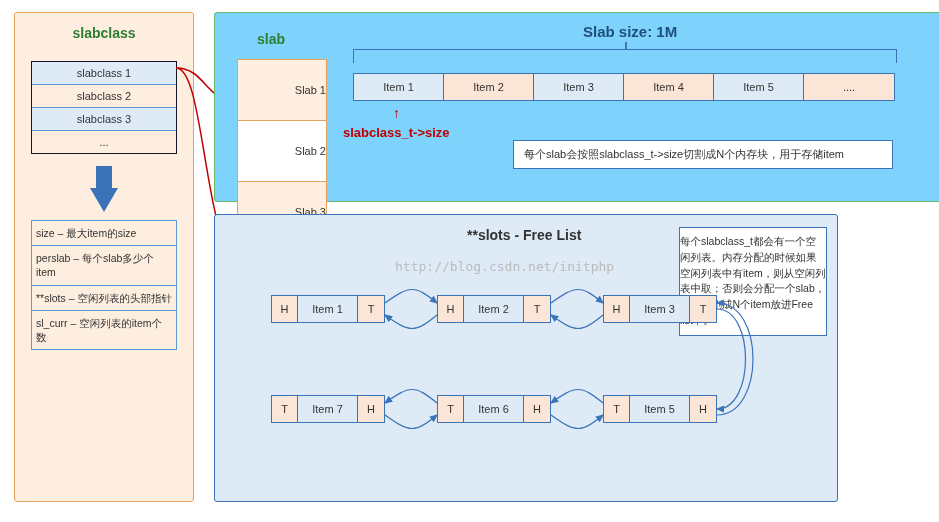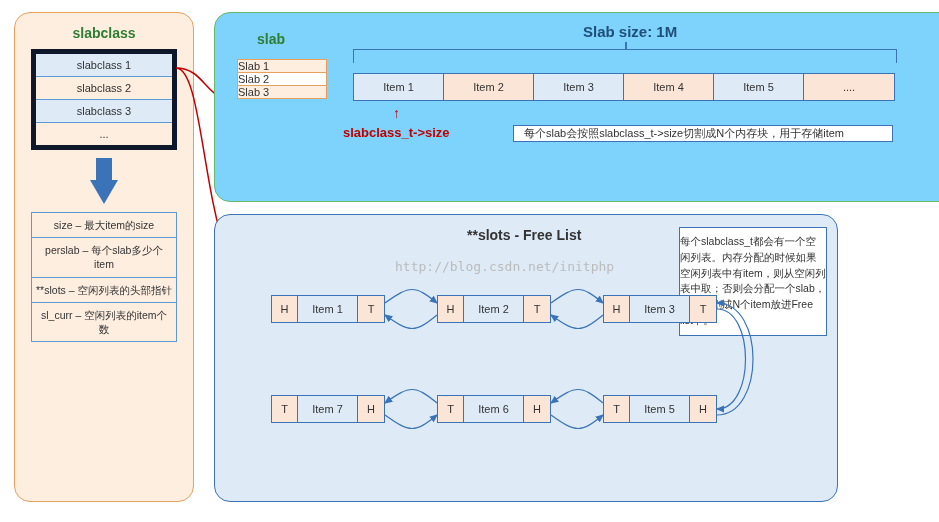--- a/index.html
+++ b/index.html
@@ -1,47 +1,47 @@
 <!DOCTYPE html>
 <html><head>
 <meta charset="utf-8">
 <style>
 *{box-sizing:border-box;margin:0;padding:0}
 body{font-family:Arial,sans-serif;font-size:11px;background:#fff;width:939px;height:522px;position:relative;color:#333}
-.panel{position:absolute;border-radius:16px}
+.panel{position:absolute;border-radius:3px}
 
 .left-panel{left:14px;top:12px;width:180px;height:490px;background:#fdeee0;border:1px solid #e8a05f}
 .left-title{text-align:center;color:#2e7d32;font-weight:bold;font-size:14px;padding:12px 0 8px}
-.class-list{margin:0 16px;border:5px solid #0f172a}
+.class-list{margin:12px 16px;border:1px solid #0f172a}
 .class-list .row{border-bottom:1px solid #5b9bd5;text-align:center;padding:5px 0;font-size:11px}
 .class-list .row:last-child{border-bottom:none}
 .class-list .row.alt{background:#deebf7}
 .arrow-down{width:0;height:0;border-left:14px solid transparent;border-right:14px solid transparent;border-top:24px solid #3b73b9;margin:0 auto;position:relative}
 .arrow-stem{width:16px;height:22px;background:#3b73b9;margin:8px auto 0}
 .field-list{margin:8px 16px 0;border:1px solid #5b9bd5}
-.field-list .row{border-bottom:1px solid #5b9bd5;text-align:center;padding:5px 4px;font-size:10.5px;line-height:1.35}
+.field-list .row{border-bottom:1px solid #5b9bd5;text-align:left;padding:5px 4px;font-size:10.5px;line-height:1.35}
 .field-list .row:last-child{border-bottom:none}
 
 .top-panel{left:214px;top:12px;width:836px;height:190px;background:#7dd3fc;border:1.5px solid #66bb6a}
 .slab-title{position:absolute;left:42px;top:18px;color:#2e7d32;font-weight:bold;font-size:14px}
 .slab-list{position:absolute;left:22px;top:46px;width:90px;border:1px solid #e8a05f;background:#fdeee0}
-.slab-list .row{border-bottom:1px solid #e8a05f;text-align:left;padding:0 0;font-size:11px}
+.slab-list .row{border-bottom:1px solid #e8a05f;text-align:right;padding:24px 0;font-size:11px}
 .slab-list .row.sel{background:#fff}
 .slab-list .row:last-child{border-bottom:none}
 .size-title{position:absolute;left:368px;top:10px;color:#1f4e79;font-weight:bold;font-size:15px}
 .bracket{position:absolute;left:138px;top:36px;width:544px;height:14px;border:1.5px solid #3b73b9;border-bottom:none}
 .bracket .mid{position:absolute;left:50%;top:-8px;width:1.5px;height:8px;background:#3b73b9}
 .item-row{position:absolute;left:138px;top:60px;display:flex;border:1px solid #3b73b9}
 .item-row .cell{width:90px;text-align:center;padding:7px 0;border-right:1px solid #3b73b9;font-size:11px}
 .item-row .cell:last-child{border-right:none}
 .item-row .blue{background:#deebf7}
 .item-row .orange{background:#fbe5d6}
 .red-arrow{position:absolute;left:178px;top:92px;color:#c00000;font-size:14px}
 .red-label{position:absolute;left:128px;top:112px;color:#c00000;font-weight:bold;font-size:13px}
-.note-box{position:absolute;left:298px;top:112px;border:1px solid #3b73b9;background:#fff;padding:0 10px;font-size:11px;width:380px}
+.note-box{position:absolute;left:298px;top:127px;border:1px solid #3b73b9;background:#fff;padding:6px 10px;font-size:11px;width:380px}
 
 .bot-panel{left:214px;top:214px;width:624px;height:288px;background:#deebf7;border:1.5px solid #3b73b9}
 .bot-title{position:absolute;left:252px;top:12px;font-weight:bold;color:#333;font-size:14px}
 .watermark{position:absolute;left:180px;top:44px;color:#bbb;font-size:13px;font-family:monospace}
 .desc-box{position:absolute;right:10px;top:12px;width:148px;border:1px solid #3b73b9;background:#fff;padding:6px 0;font-size:10.5px;line-height:1.5}
 .node{position:absolute;display:flex;border:1px solid #3b73b9}
 .node .h{width:26px;background:#fbe5d6;text-align:center;padding:7px 0;border-right:1px solid #3b73b9;font-size:11px}
 .node .m{width:60px;background:#deebf7;text-align:center;padding:7px 0;border-right:1px solid #3b73b9;font-size:11px}
 .node .t{width:26px;background:#fbe5d6;text-align:center;padding:7px 0;font-size:11px}
 svg.connectors{position:absolute;left:0;top:0;pointer-events:none}

